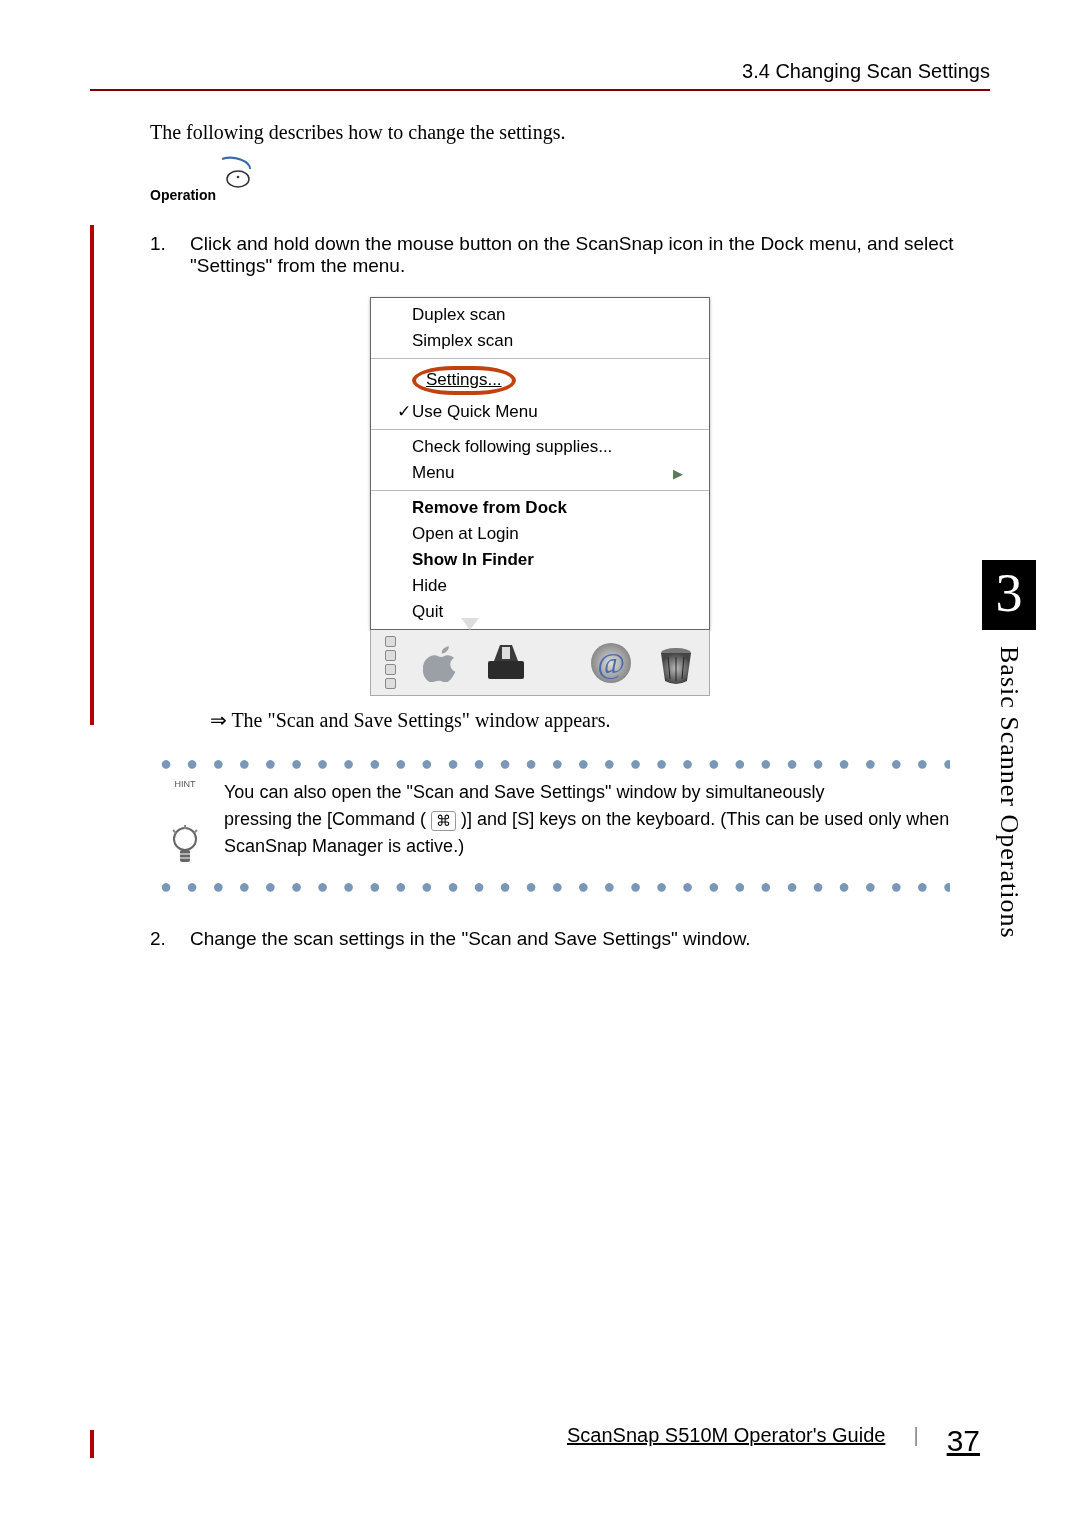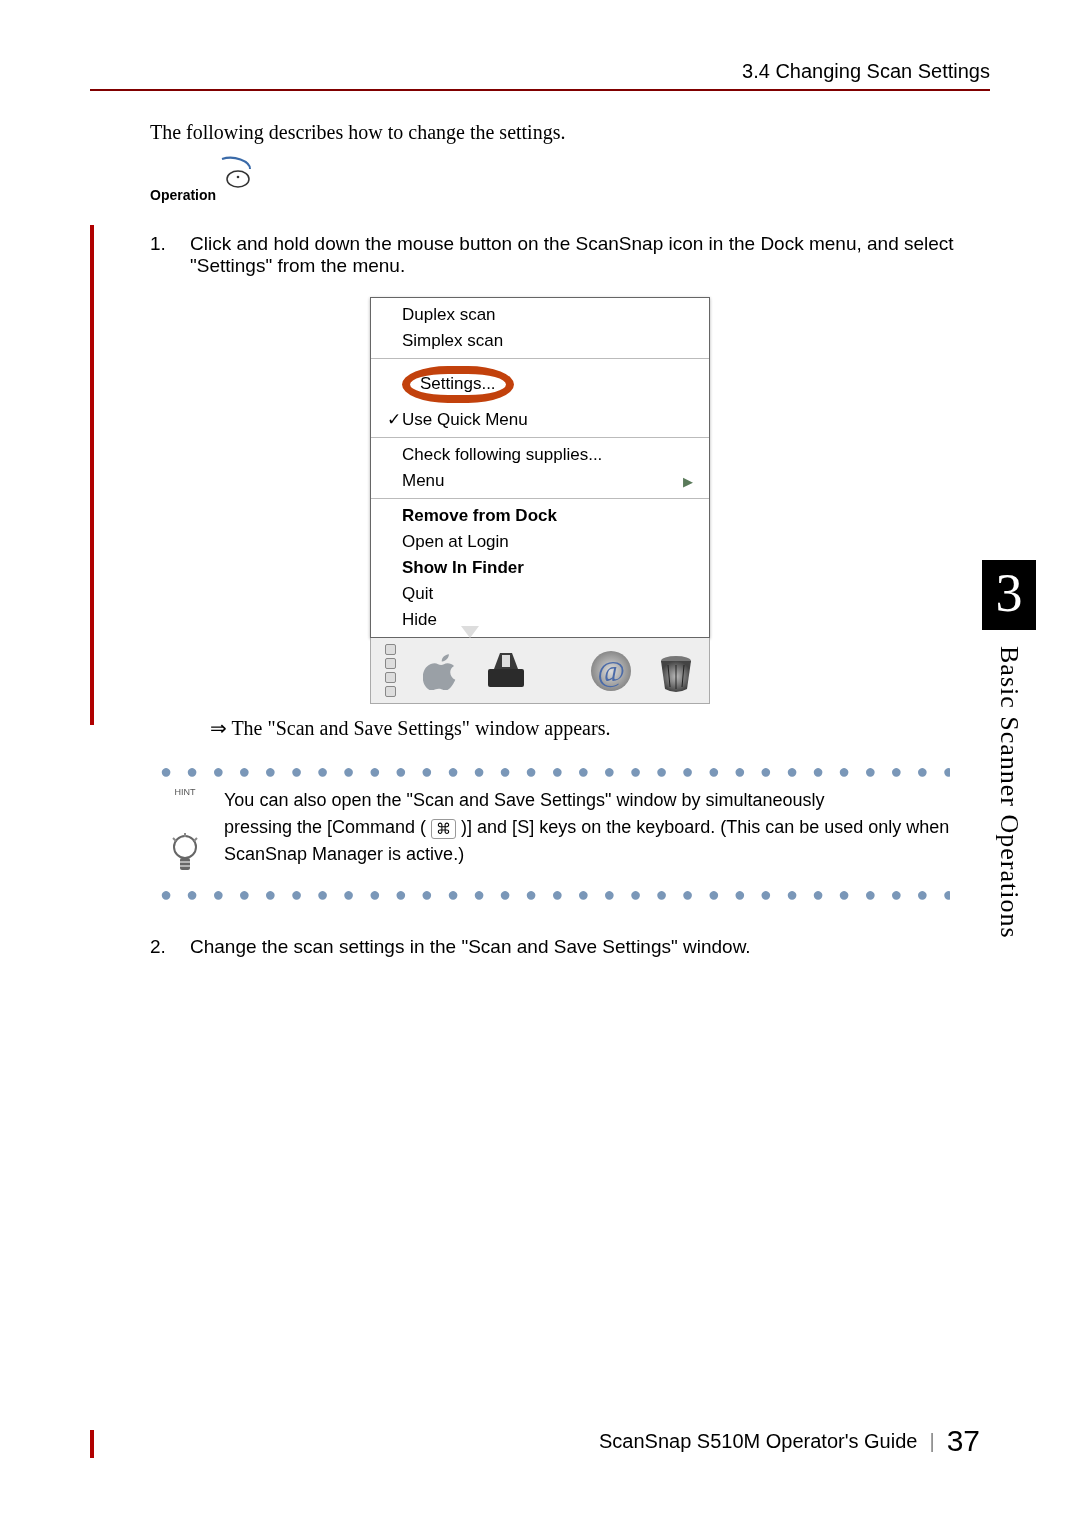--- a/index.html
+++ b/index.html
@@ -77,45 +77,46 @@
   }
   .menu-box {
     background: #fff;
     border: 1px solid #666;
     font-family: "Lucida Grande","Helvetica Neue",sans-serif;
     font-size: 17px;
     color: #000;
     box-shadow: 0 1px 3px rgba(0,0,0,0.3);
   }
   .menu-section {
-    padding: 4px 0;
+    padding: 4px 10px;
   }
   .menu-item {
     padding: 3px 16px;
   }
   .menu-item.help {
     display:flex;
     justify-content:space-between;
     align-items:center;
   }
   .menu-sep {
     border-top: 1px solid #bbb;
     margin: 0;
   }
   .check {
     color: #000;
     display:inline-block;
     width:15px;
   }
   .settings-oval {
     display: inline-block;
-    border: 8px solid #c2410c;
+    border: 4px solid #c2410c;
     border-radius: 50% / 60%;
     padding: 0px 10px 1px 10px;
     line-height: 1.2;
+    text-decoration: underline;
   }
   .dock-row {
     background:#eee;
     border:1px solid #aaa;
     border-top:none;
     padding:6px 8px;
     display:flex;
     align-items:flex-end;
     gap:14px;
     position:relative;
@@ -197,22 +198,23 @@
     font-size:26px;
     margin-top:16px;
     letter-spacing:1px;
   }
   .footer {
     position:absolute;
     bottom:70px;
     right:100px;
     font-size:20px;
     display:flex;
-    align-items:center;
-    gap:12px;
+    align-items:flex-start;
+    gap:28px;
+    text-decoration:underline;
   }
   .footer-bar {
     color:#888;
   }
   .page-number {
     font-size:30px;
   }
   .footer-red-tick {
     position:absolute;
     bottom:70px;
@@ -291,22 +293,22 @@
         <div class="menu-item help">
           <span><span class="check"></span><span>Menu</span></span>
           <span class="triangle-right">▶</span>
         </div>
       </div>
       <div class="menu-sep"></div>
       <div class="menu-section">
         <div class="menu-item"><span class="check"></span><b><span>Remove from Dock</span></b></div>
         <div class="menu-item"><span class="check"></span><span>Open at Login</span></div>
         <div class="menu-item"><span class="check"></span><b><span>Show In Finder</span></b></div>
+        <div class="menu-item"><span class="check"></span><span>Hide</span></div>
         <div class="menu-item"><span class="check"></span><span>Quit</span></div>
-        <div class="menu-item"><span class="check"></span><span>Hide</span></div>
       </div>
     </div>
     <div class="dock-row">
       <div class="dock-pointer"></div>
       <div class="finder-widgets">
         <div class="widget-dot"></div>
           <div class="widget-dot"></div>
           <div class="widget-dot"></div>
           <div class="widget-dot"></div>
       </div>

